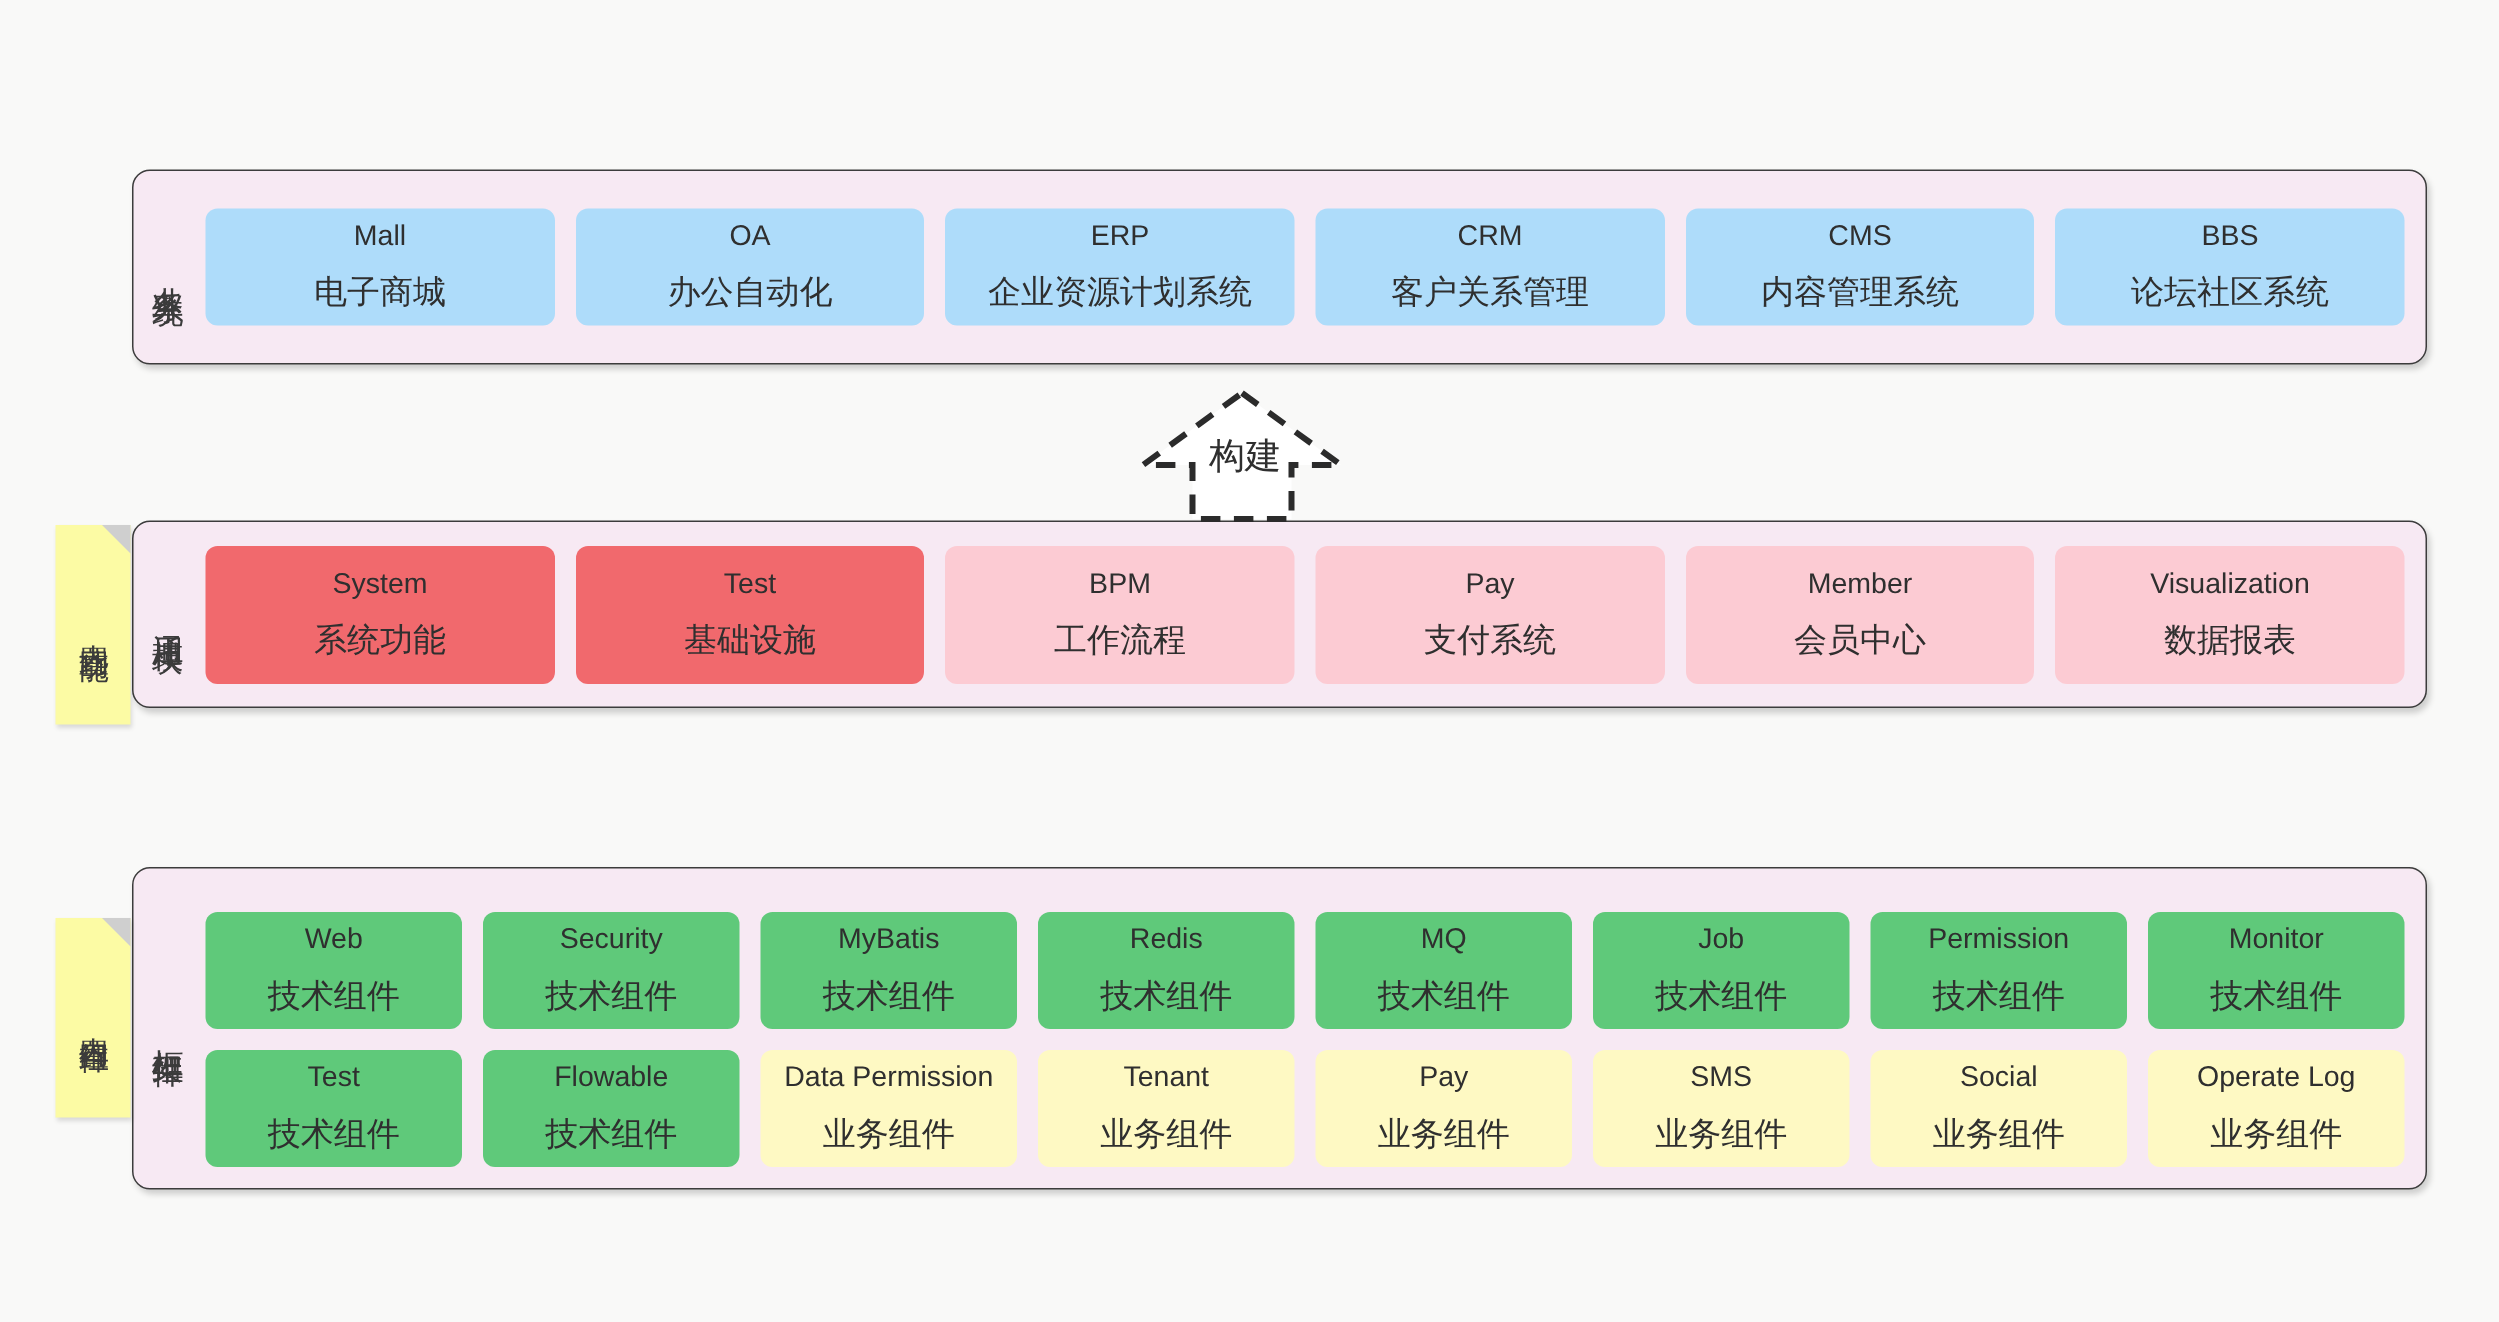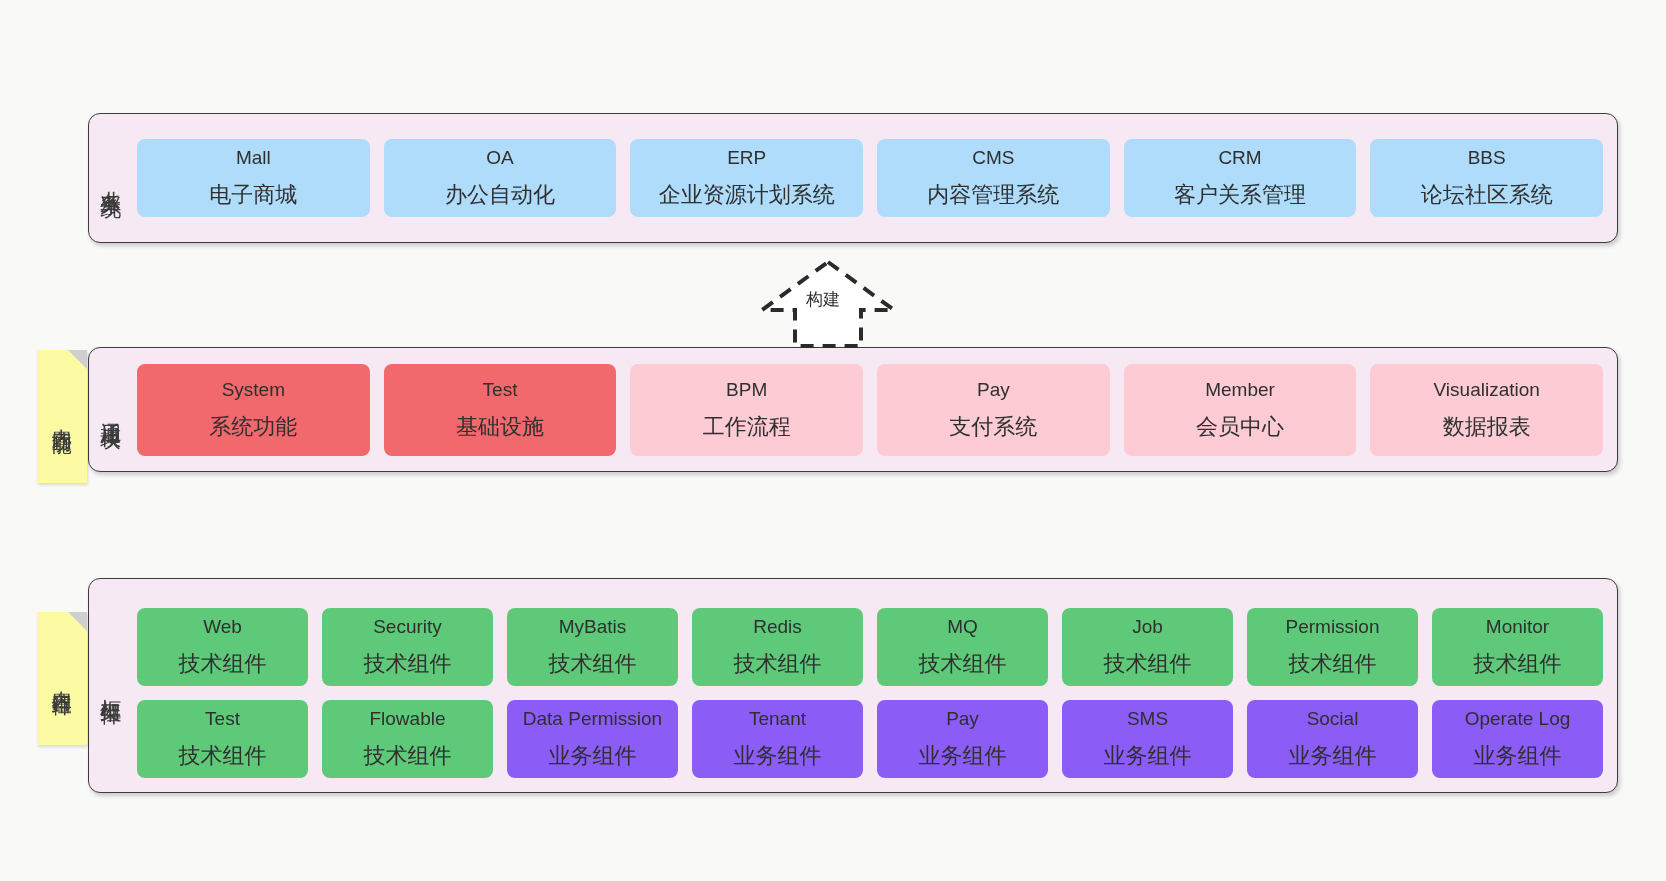--- a/index.html
+++ b/index.html
@@ -63,21 +63,21 @@
     color:#2F2F2F;
     gap:10px;
   }
   .card .t1{font-size:19px;}
   .card .t2{font-size:22px;}
 
   .blue{background:#AEDCFA;height:78px;}
   .red{background:#F1696D;height:92px;}
   .pink{background:#FCCBD3;height:92px;}
   .green{background:#5FC97A;height:78px;}
-  .lgreen{background:#8b5cf6;height:78px;}
+  .lgreen{background:#fef9c3;height:78px;}
 
   
   .sticky{
     position:absolute;
     width:50px;
     background:#FCFBA4;
     z-index:3;
     display:flex;
     align-items:center;
     justify-content:center;
@@ -94,21 +94,21 @@
     position:absolute;right:0;top:0;
     width:0;height:0;
     border-top:19px solid #CFCFCF;
     border-left:19px solid transparent;
   }
 
   
   .arrow-wrap{position:absolute;z-index:2;}
   .arrow-label{
     position:absolute;
-    font-size:17px;
+    font-size:24px;
     color:#2F2F2F;
     white-space:nowrap;
     user-select:none;
   }
 </style>
 </head>
 <body>
 
 <div class="stage">
 
@@ -122,26 +122,26 @@
           </div>
           <div class="card blue">
             <div class="t1">OA</div>
             <div class="t2">办公自动化</div>
           </div>
           <div class="card blue">
             <div class="t1">ERP</div>
             <div class="t2">企业资源计划系统</div>
           </div>
           <div class="card blue">
+            <div class="t1">CRM</div>
+            <div class="t2">客户关系管理</div>
+          </div>
+          <div class="card blue">
             <div class="t1">CMS</div>
             <div class="t2">内容管理系统</div>
-          </div>
-          <div class="card blue">
-            <div class="t1">CRM</div>
-            <div class="t2">客户关系管理</div>
           </div>
           <div class="card blue">
             <div class="t1">BBS</div>
             <div class="t2">论坛社区系统</div>
           </div>
         </div>
     </div>
   </div>
 
   <div class="arrow-wrap" style="left:758px;top:258px;width:140px;height:92px;">

